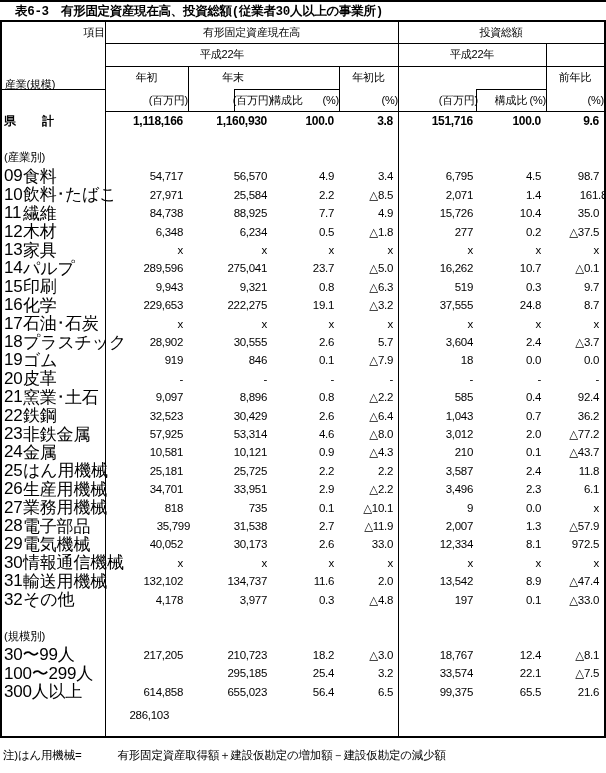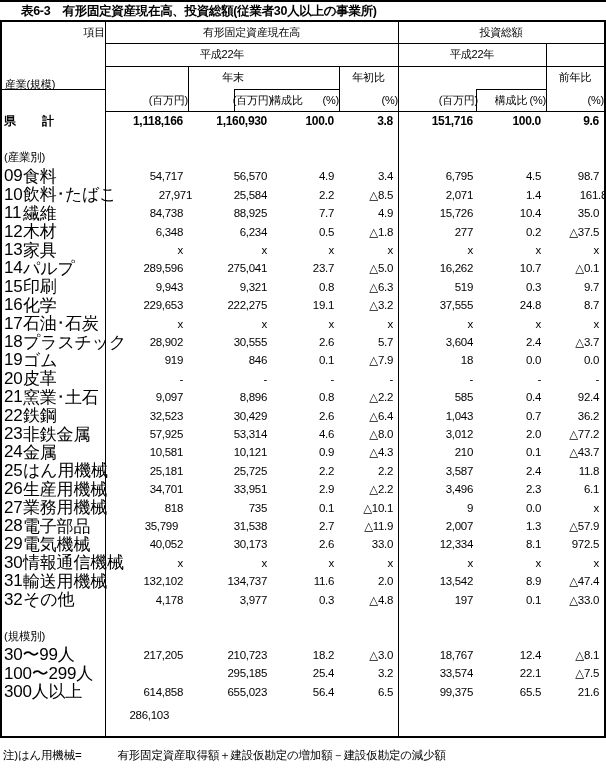--- a/index.html
+++ b/index.html
@@ -14,21 +14,21 @@
 
   
   .title-bar{
     position:absolute;left:0;top:0;width:606px;height:22px;
     border-top:2px solid #000;border-bottom:2px solid #000;
     box-sizing:border-box;
     display:flex;align-items:center;
   }
   .title-text{
     font-size:12.5px;font-weight:bold;letter-spacing:-0.3px;
-    padding-left:21px;white-space:nowrap;
+    padding-left:15px;white-space:nowrap;font-family:Liberation Mono, monospace;
   }
 
   
   .grid{
     position:absolute;left:0;top:22px;width:606px;height:716px;
     border-left:2px solid #000;border-right:2px solid #000;
     border-bottom:2px solid #000;
     box-sizing:border-box;
   }
 
@@ -109,20 +109,21 @@
 
       <div class="hcell right" style="left:30px;top:0px;width:73px;height:21px;">項目</div>
       <div class="hcell left" style="left:1px;top:52px;width:100px;height:20px;">産業(規模)</div>
 
       <div class="hcell" style="left:103px;top:0px;width:293px;height:21px;">有形固定資産現在高</div>
       <div class="hcell" style="left:396px;top:0px;width:206px;height:21px;">投資総額</div>
 
       <div class="hcell" style="left:103px;top:21px;width:234px;height:23px;">平成22年</div>
       <div class="hcell" style="left:396px;top:21px;width:148px;height:23px;">平成22年</div>
 
+      <div class="hcell" style="left:103px;top:44px;width:83px;height:23px;">年初</div>
       <div class="hcell" style="left:186px;top:44px;width:90px;height:23px;">年末</div>
       <div class="hcell" style="left:232px;top:67px;width:105px;height:22px;">構成比</div>
       <div class="hcell" style="left:337px;top:44px;width:59px;height:23px;">年初比</div>
       <div class="hcell" style="left:474px;top:67px;width:70px;height:22px;">構成比</div>
       <div class="hcell" style="left:544px;top:44px;width:58px;height:23px;">前年比</div>
 
       <div class="hcell right" style="left:103px;top:67px;width:83px;height:22px;">(百万円)</div>
       <div class="hcell right" style="left:186px;top:67px;width:84px;height:22px;">(百万円)</div>
       <div class="hcell right" style="left:270px;top:67px;width:67px;height:22px;">(%)</div>
       <div class="hcell right" style="left:337px;top:67px;width:59px;height:22px;">(%)</div>
@@ -157,21 +158,21 @@
             <div class="cell" style="left: 103px; width: 83px;">54,717</div>
             <div class="cell" style="left: 186px; width: 84px;">56,570</div>
             <div class="cell" style="left: 270px; width: 67px;">4.9</div>
             <div class="cell" style="left: 337px; width: 59px;">3.4</div>
             <div class="cell" style="left: 396px; width: 80px;">6,795</div>
             <div class="cell" style="left: 476px; width: 68px;">4.5</div>
             <div class="cell" style="left: 544px; width: 58px;">98.7</div>
           </div>
           <div class="row" style="top: 73.6px;">
             <div class="lbl"><span class="num">10</span>飲料･たばこ</div>
-            <div class="cell" style="left: 103px; width: 83px; margin-left: 9px;">27,971</div>
+            <div class="cell" style="left: 103px; width: 83px;">27,971</div>
             <div class="cell" style="left: 186px; width: 84px;">25,584</div>
             <div class="cell" style="left: 270px; width: 67px;">2.2</div>
             <div class="cell" style="left: 337px; width: 59px;">△8.5</div>
             <div class="cell" style="left: 396px; width: 80px;">2,071</div>
             <div class="cell" style="left: 476px; width: 68px;">1.4</div>
             <div class="cell" style="left: 552px; width: 58px;">161.8</div>
           </div>
           <div class="row" style="top: 92px;">
             <div class="lbl"><span class="num">11</span>繊維</div>
             <div class="cell" style="left: 103px; width: 83px;">84,738</div>
@@ -337,21 +338,21 @@
             <div class="cell" style="left: 103px; width: 83px;">818</div>
             <div class="cell" style="left: 186px; width: 84px;">735</div>
             <div class="cell" style="left: 270px; width: 67px;">0.1</div>
             <div class="cell" style="left: 337px; width: 59px;">△10.1</div>
             <div class="cell" style="left: 396px; width: 80px;">9</div>
             <div class="cell" style="left: 476px; width: 68px;">0.0</div>
             <div class="cell" style="left: 544px; width: 58px;">x</div>
           </div>
           <div class="row" style="top: 404.8px;">
             <div class="lbl"><span class="num">28</span>電子部品</div>
-            <div class="cell" style="left: 98px; width: 83px;">35,799</div>
+            <div class="cell" style="left: 110px; width: 83px;">35,799</div>
             <div class="cell" style="left: 186px; width: 84px;">31,538</div>
             <div class="cell" style="left: 270px; width: 67px;">2.7</div>
             <div class="cell" style="left: 337px; width: 59px;">△11.9</div>
             <div class="cell" style="left: 396px; width: 80px;">2,007</div>
             <div class="cell" style="left: 476px; width: 68px;">1.3</div>
             <div class="cell" style="left: 544px; width: 58px;">△57.9</div>
           </div>
           <div class="row" style="top: 423.2px;">
             <div class="lbl"><span class="num">29</span>電気機械</div>
             <div class="cell" style="left: 103px; width: 83px;">40,052</div>

